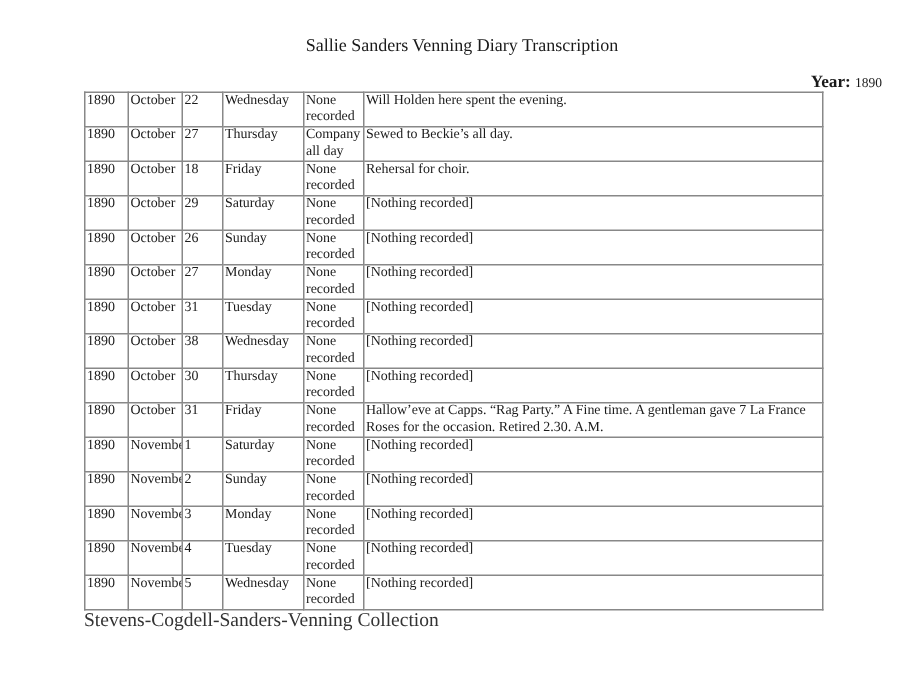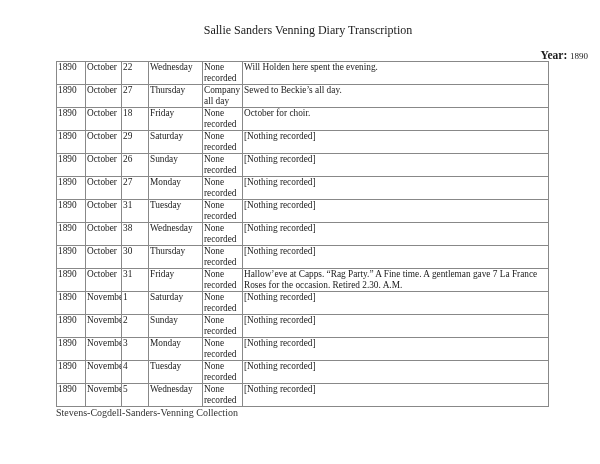--- a/index.html
+++ b/index.html
@@ -64,21 +64,21 @@
     col.c-year { width: 29px; }
     col.c-month { width: 36px; }
     col.c-day { width: 27px; }
     col.c-weekday { width: 54px; }
     col.c-weather { width: 40px; }
     col.c-entry { width: 306px; }
     .footer {
       position: absolute;
       left: 56px;
       top: 408px;
-      font-size: 10px;
+      font-size: 13px;
       line-height: 9px;
       color: #333333;
     }
   </style>
 </head>
 <body>
 
 <div class="header">
   <p class="doc-title">Sallie Sanders Venning Diary Transcription</p>
   <p class="doc-year">
@@ -112,21 +112,21 @@
         <td>Thursday</td>
         <td>Company all day</td>
         <td>Sewed to Beckie’s all day.</td>
       </tr>
       <tr>
         <td>1890</td>
         <td>October</td>
         <td>18</td>
         <td>Friday</td>
         <td>None recorded</td>
-        <td>October for choir.</td>
+        <td>Rehersal for choir.</td>
       </tr>
       <tr>
         <td>1890</td>
         <td>October</td>
         <td>29</td>
         <td>Saturday</td>
         <td>None recorded</td>
         <td>[Nothing recorded]</td>
       </tr>
       <tr>

